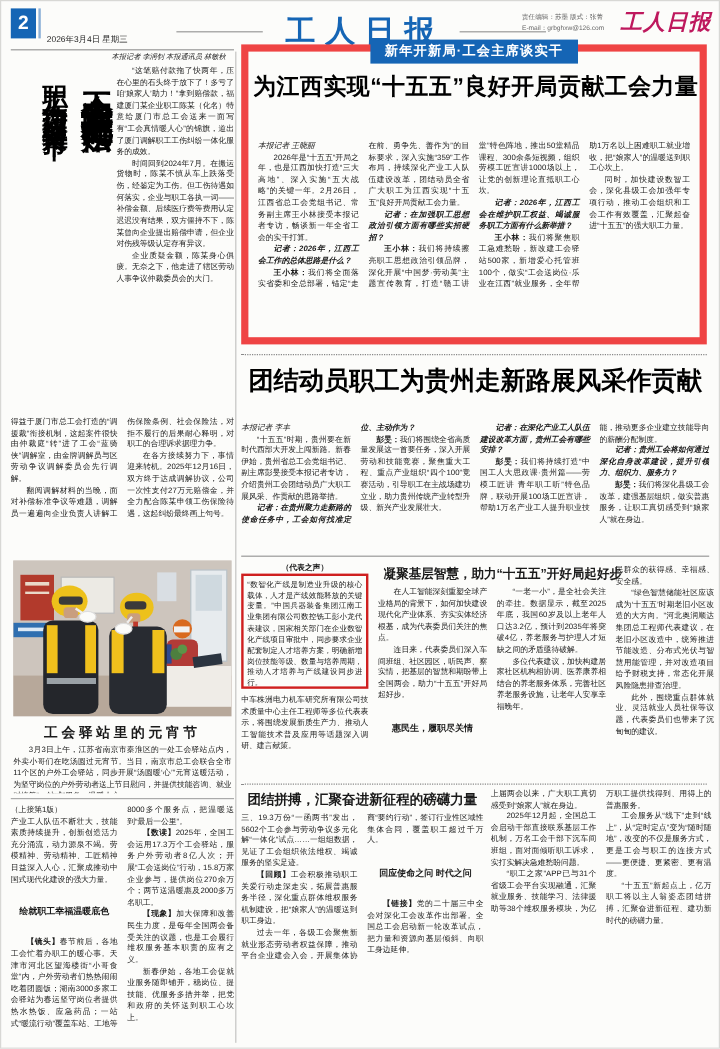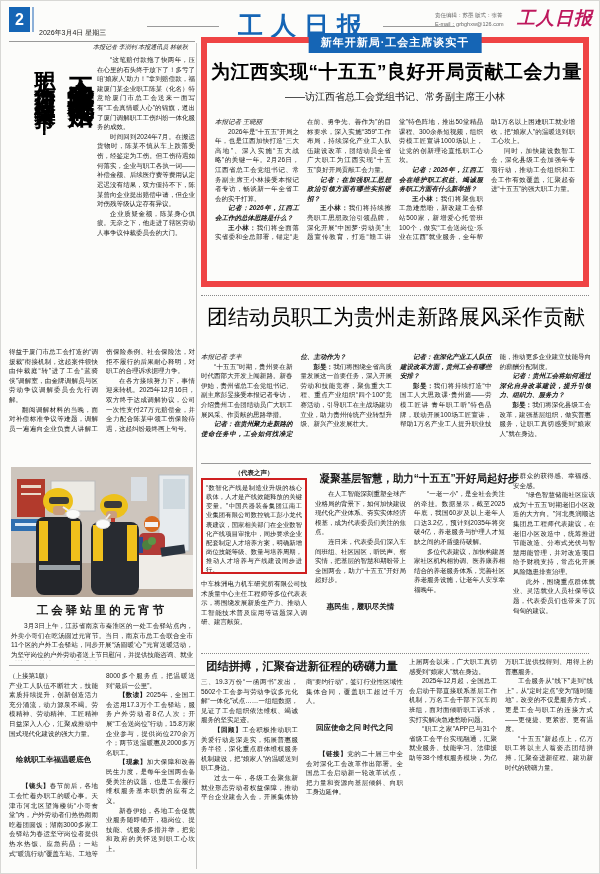--- a/index.html
+++ b/index.html
@@ -50,21 +50,21 @@
   .box1{position:absolute;left:2px;top:-6px;width:388px;height:250px;border:6px solid #ef4444;box-sizing:border-box;}
   .badge{position:absolute;top:-10px;left:50%;transform:translateX(-50%);background:#1565b5;color:#fff;
          font-size:11px;font-weight:bold;letter-spacing:1px;padding:2px 12px 3px;white-space:nowrap;}
   .jx-title{margin:16px 4px 0;text-align:center;font-size:19px;font-weight:900;letter-spacing:.5px;
             color:#000;white-space:nowrap;}
   .jx-sub{text-align:center;font-size:10px;margin-top:5px;color:#111;}
   .jx-text{position:absolute;left:8px;right:8px;top:74px;bottom:6px;}
   .dotted{position:absolute;left:2px;width:388px;border-top:1px dotted #888;}
   .d1{top:252px;} .d2{top:610px;}
   .gz-title{position:absolute;left:0;top:260px;width:394px;text-align:center;font-size:21px;
-            font-weight:400;white-space:nowrap;color:#000;}
+            font-weight:700;white-space:nowrap;color:#000;}
   .gz-sub{position:absolute;left:0;top:291px;width:394px;text-align:center;font-size:10px;color:#111;}
   .gz-text{position:absolute;left:2px;top:309px;width:390px;height:104px;}
   .rule1{position:absolute;left:2px;top:420px;width:390px;height:1px;background:#999;}
   .wisdom{position:absolute;left:2px;top:426px;width:392px;height:180px;}
   .w-label{position:absolute;left:0;top:0;width:106px;text-align:center;font-size:6.5px;font-weight:bold;}
   .w-highlight{position:absolute;left:0;top:9px;width:106px;height:96px;border:2px solid #cf1f1f;
                box-sizing:border-box;padding:3px;font-size:6.3px;line-height:1.45;text-align:justify;overflow:hidden;}
   .w-col1rest{position:absolute;left:0;top:110px;width:106px;height:70px;}
   .w-mid{position:absolute;left:114px;top:0;width:190px;height:180px;}
   .w-title{text-align:center;font-size:11px;font-weight:900;white-space:nowrap;transform:scaleX(.95);
@@ -188,21 +188,20 @@
         <p class="para"><b>【现象】</b>加大保障和改善民生力度，是每年全国两会备受关注的议题，也是工会履行维权服务基本职责的应有之义。</p>
         <p class="para">新春伊始，各地工会促就业服务随即铺开，稳岗位、提技能、优服务多措并举，把党和政府的关怀送到职工心坎上。</p>
       </div>
   </div>
 
   <div class="rightcol">
 
     <div class="box1">
       <div class="badge">新年开新局·工会主席谈实干</div>
       <div class="jx-title">为江西实现“十五五”良好开局贡献工会力量</div>
-      <div class="jx-sub">——访江西省总工会党组书记、常务副主席王小林</div>
       <div class="jx-text body-text cols4">
           <p class="para pi pf">本报记者 王晓丽</p>
           <p class="para">2026年是“十五五”开局之年，也是江西加快打造“三大高地”、深入实施“五大战略”的关键一年。2月26日，江西省总工会党组书记、常务副主席王小林接受本报记者专访，畅谈新一年全省工会的实干打算。</p>
           <p class="para pb pi">记者：2026年，江西工会工作的总体思路是什么？</p>
           <p class="para"><b>王小林：</b>我们将全面落实省委和全总部署，锚定“走在前、勇争先、善作为”的目标要求，深入实施“359”工作布局，持续深化产业工人队伍建设改革，团结动员全省广大职工为江西实现“十五五”良好开局贡献工会力量。</p>
           <p class="para pb pi">记者：在加强职工思想政治引领方面有哪些实招硬招？</p>
           <p class="para"><b>王小林：</b>我们将持续擦亮职工思想政治引领品牌，深化开展“中国梦·劳动美”主题宣传教育，打造“赣工讲堂”特色阵地，推出50堂精品课程、300余条短视频，组织劳模工匠宣讲1000场以上，让党的创新理论直抵职工心坎。</p>
           <p class="para pb pi">记者：2026年，江西工会在维护职工权益、竭诚服务职工方面有什么新举措？</p>
           <p class="para"><b>王小林：</b>我们将聚焦职工急难愁盼，新改建工会驿站500家，新增爱心托管班100个，做实“工会送岗位·乐业在江西”就业服务，全年帮助1万名以上困难职工就业增收，把“娘家人”的温暖送到职工心坎上。</p>
           <p class="para">同时，加快建设数智工会，深化县级工会加强年专项行动，推动工会组织和工会工作有效覆盖，汇聚起奋进“十五五”的强大职工力量。</p>

